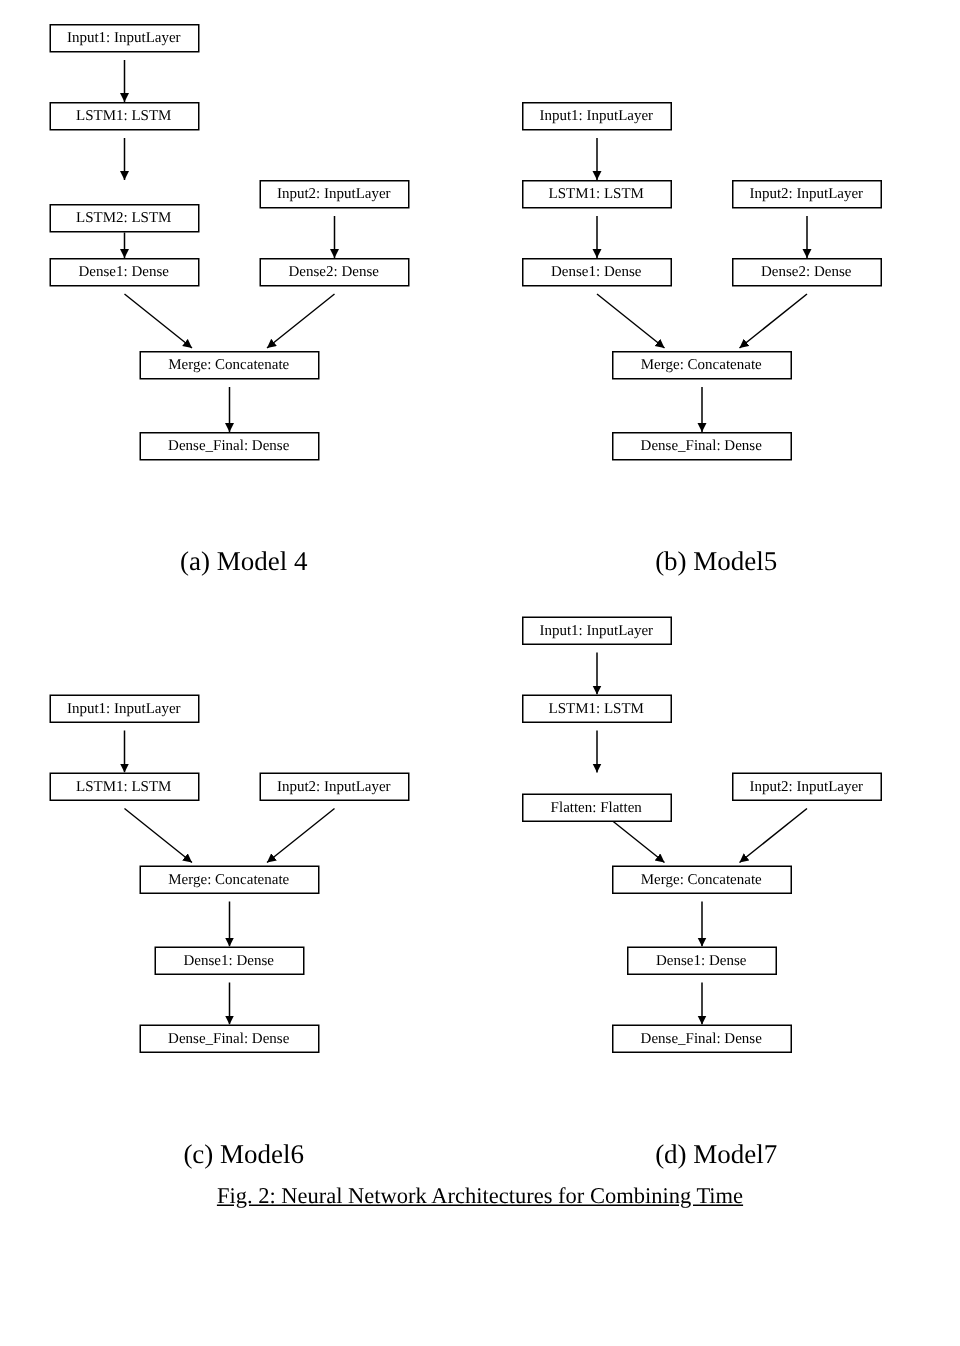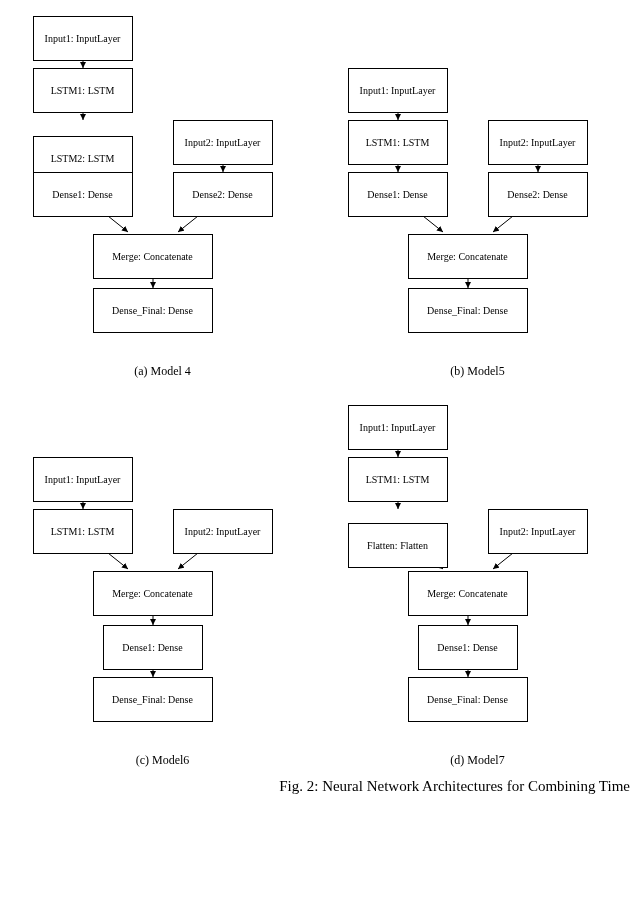--- a/index.html
+++ b/index.html
@@ -22,34 +22,35 @@
   }
   .diagram {
     position: relative;
   }
   .node {
     position: absolute;
     border: 1px solid black;
     background: white;
     font-size: 10px;
     white-space: nowrap;
-    padding: 16px 6px;
+    padding: 3px 6px;
     text-align: center;
     box-sizing: border-box;
   }
   .caption {
     margin-top: 4px;
-    font-size: 12px;
+    font-size: 18px;
     text-align: center;
   }
   .figcap {
     margin-top: 10px;
     font-size: 15px;
-    text-align: right;
+    text-align: center;
     width: 100%;
+    text-decoration: underline;
   }
   svg {
     position: absolute;
     top: 0;
     left: 0;
     pointer-events: none;
   }
 </style>
 </head>
 <body>

